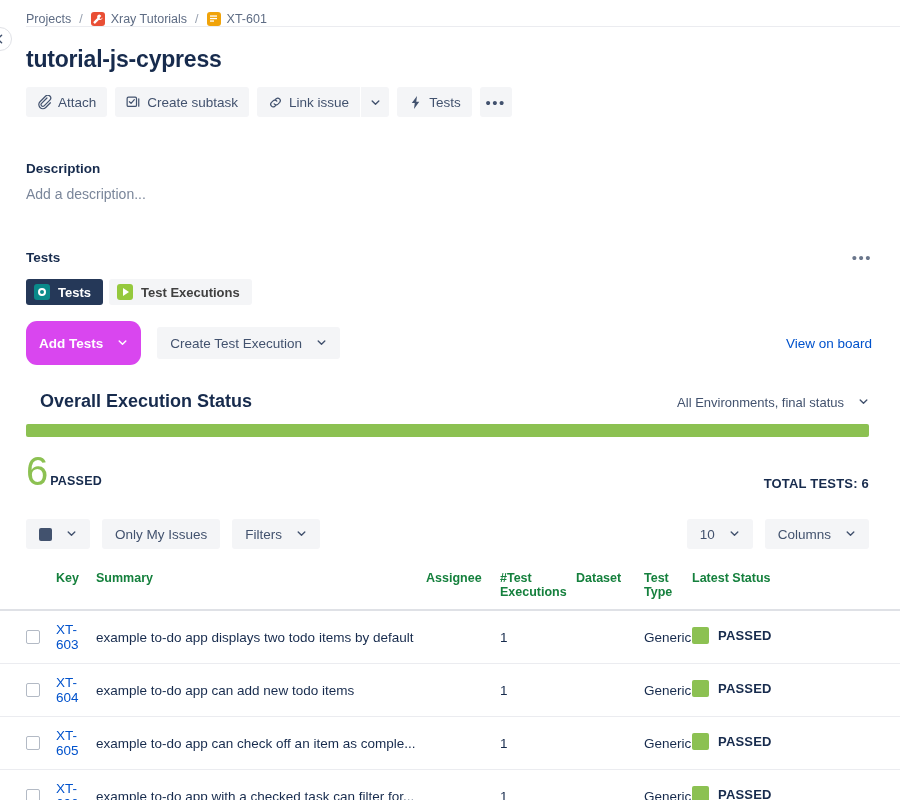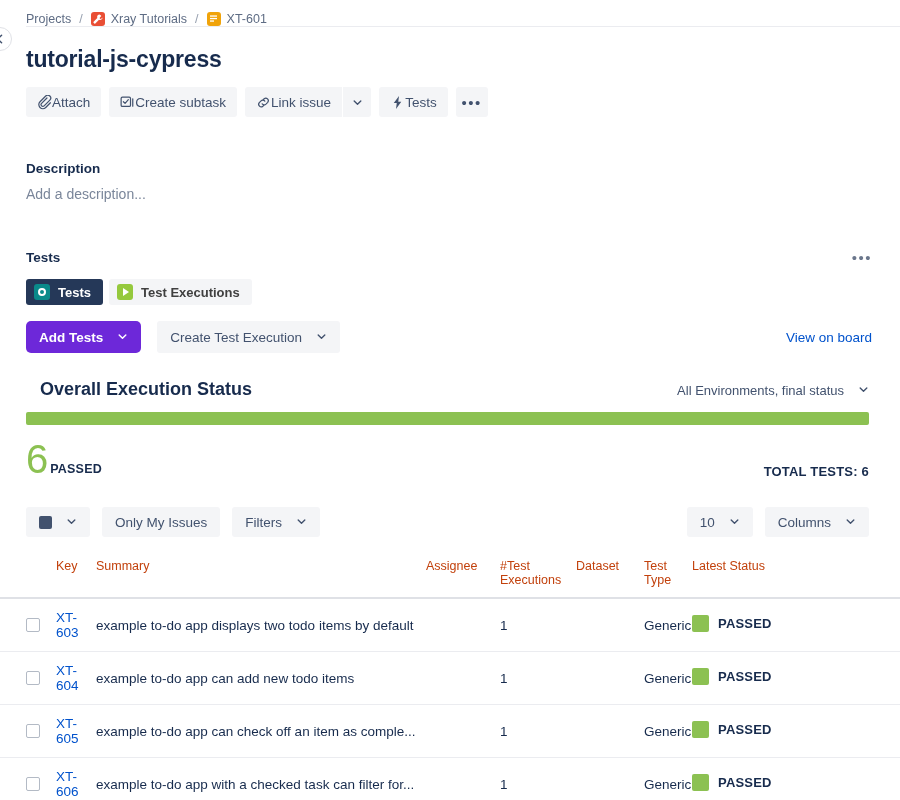--- a/index.html
+++ b/index.html
@@ -44,21 +44,21 @@
     font-size: 23px; line-height: 28px; font-weight: 600;
     color: #172b4d; letter-spacing: -0.2px;
   }
 
   
   .actions {
     display: flex; align-items: center; gap: 8px;
     padding: 14px 0 0 26px;
   }
   .btn {
-    display: inline-flex; align-items: center; 
+    display: inline-flex; align-items: center; gap: 6px;
     height: 30px; padding: 0 11px;
     background: #f4f5f7; border: none; border-radius: 3px;
     font-family: "Liberation Sans", sans-serif;
     font-size: 13.5px; font-weight: 500; color: #42526e;
     cursor: pointer; white-space: nowrap;
   }
   .btn svg { display:block; }
   .split { display:flex; align-items:center; gap:1px; }
   .split .btn:first-child { border-top-right-radius:0; border-bottom-right-radius:0; }
   .btn-caret {
@@ -103,22 +103,22 @@
     margin-left:1px;
   }
 
   
   .addrow {
     display:flex; align-items:center;
     padding: 0 28px 0 26px; margin-top: 16px;
   }
   .btn-primary {
     display:inline-flex; align-items:center; gap:14px;
-    height:32px; padding: 0 13px; border:none; border-radius:5px;
-    background: #6d28d9; color:#ffffff;
+    height:44px; padding: 0 13px; border:none; border-radius:11px;
+    background: #d946ef; color:#ffffff;
     font-family:"Liberation Sans", sans-serif;
     font-size:13.5px; font-weight:600; cursor:pointer;
   }
   .btn-secondary {
     display:inline-flex; align-items:center; gap:14px;
     height:32px; padding: 0 13px; border:none; border-radius:3px;
     background:#f4f5f7; color:#42526e;
     font-family:"Liberation Sans", sans-serif;
     font-size:13.5px; font-weight:400; cursor:pointer;
     margin-left: 16px;
@@ -164,21 +164,21 @@
   }
   .fbtn + .fbtn { margin-left: 12px; }
   .sq { width:13px; height:13px; background:#42526e; border-radius:2px; }
   .filters .right { margin-left:auto; display:flex; align-items:center; }
   .filters .right .fbtn + .fbtn { margin-left: 12px; }
 
   
   table { width: 100%; border-collapse: collapse; margin-top: 14px; table-layout: fixed; }
   thead th {
     text-align:left; vertical-align: top;
-    font-size: 12.5px; font-weight: 400; color:#c2410c;
+    font-size: 12.5px; font-weight: 700; color:#15803d;
     padding: 8px 4px 10px 4px;
     border-bottom: 2px solid #dfe1e6;
   }
   tbody td {
     font-size: 13.5px; color:#172b4d; vertical-align: middle;
     padding: 11px 4px; border-bottom: 1px solid #ebecf0;
   }
   th.c-check, td.c-check { width: 52px; padding-left: 26px; }
   th.c-key,   td.c-key   { width: 40px; }
   th.c-sum,   td.c-sum   { width: 330px; }

